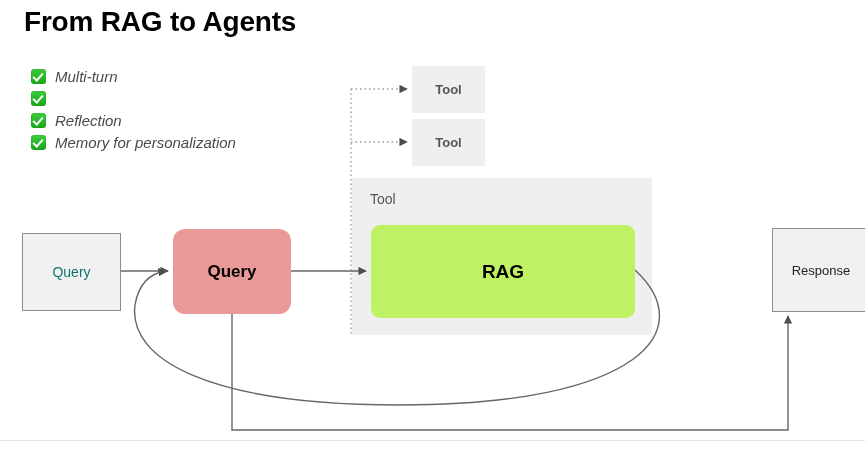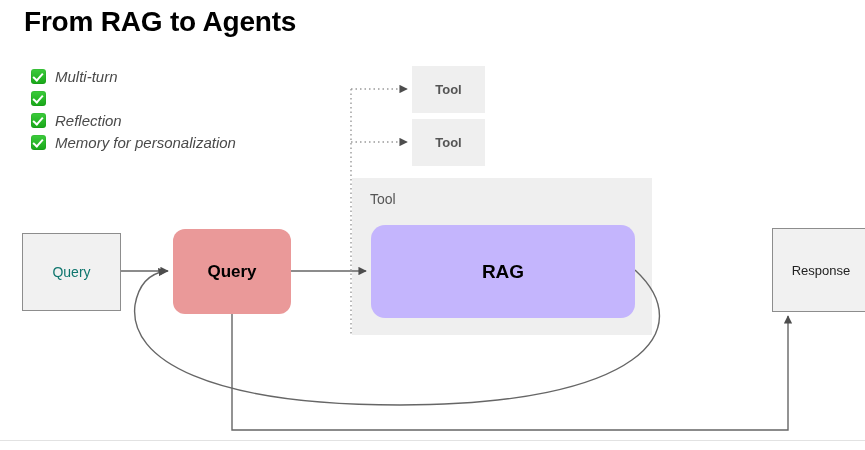--- a/index.html
+++ b/index.html
@@ -116,22 +116,22 @@
     position: absolute;
     left: 370px; top: 191px;
     font-size: 14px;
     color: #555555;
   }
 
   .box-rag {
     position: absolute;
     left: 371px; top: 225px;
     width: 264px; height: 93px;
-    background: #c4b5fd;
-    border-radius: 14px;
+    background: #bef264;
+    border-radius: 9px;
   }
   .box-rag .lbl { font-size: 19px; font-weight: bold; color: #000000; }
 
   .box-tool-1 {
     position: absolute;
     left: 412px; top: 66px;
     width: 73px; height: 47px;
     background: #efefef;
   }
   .box-tool-2 {

